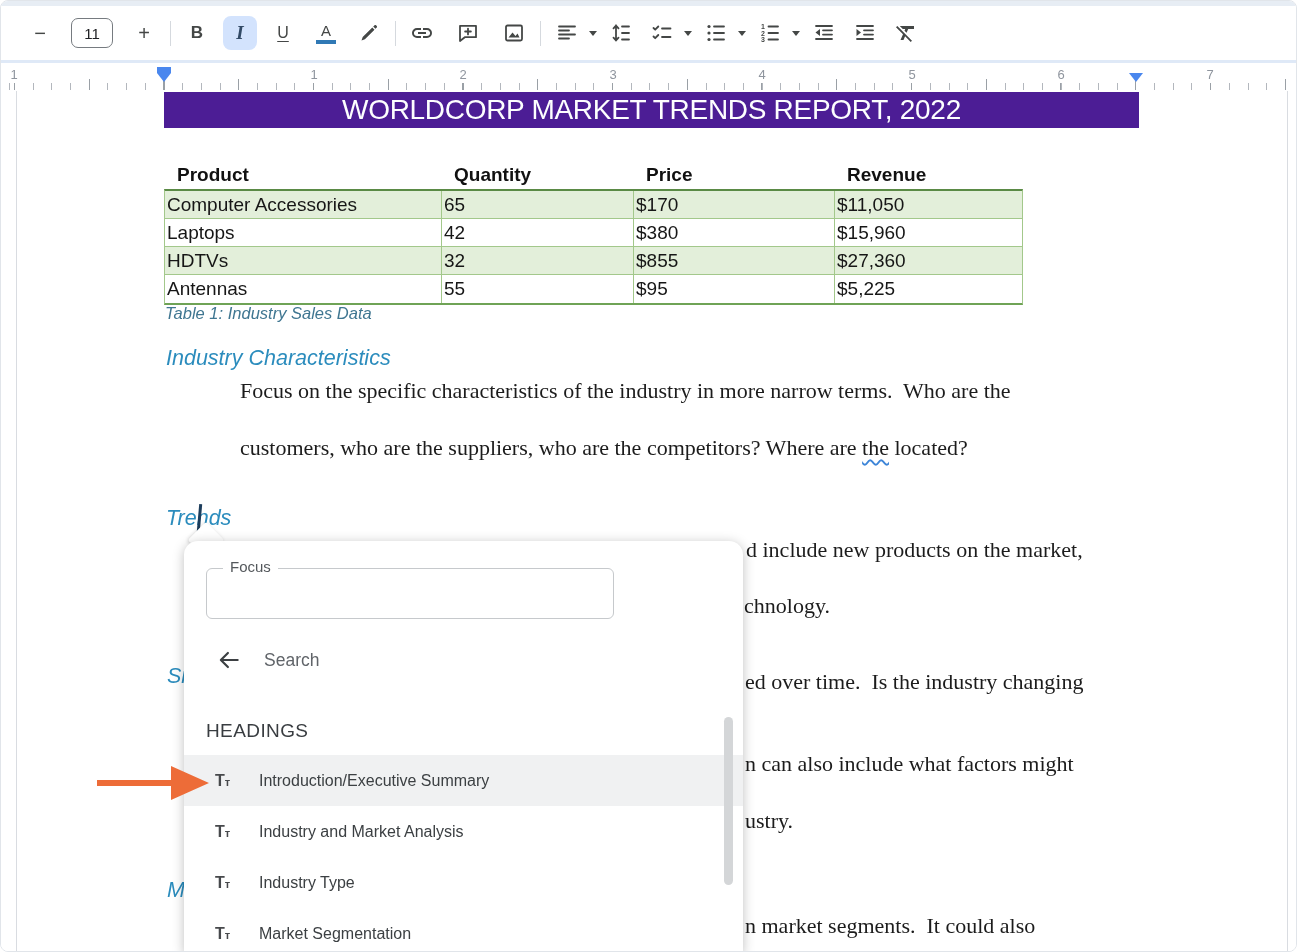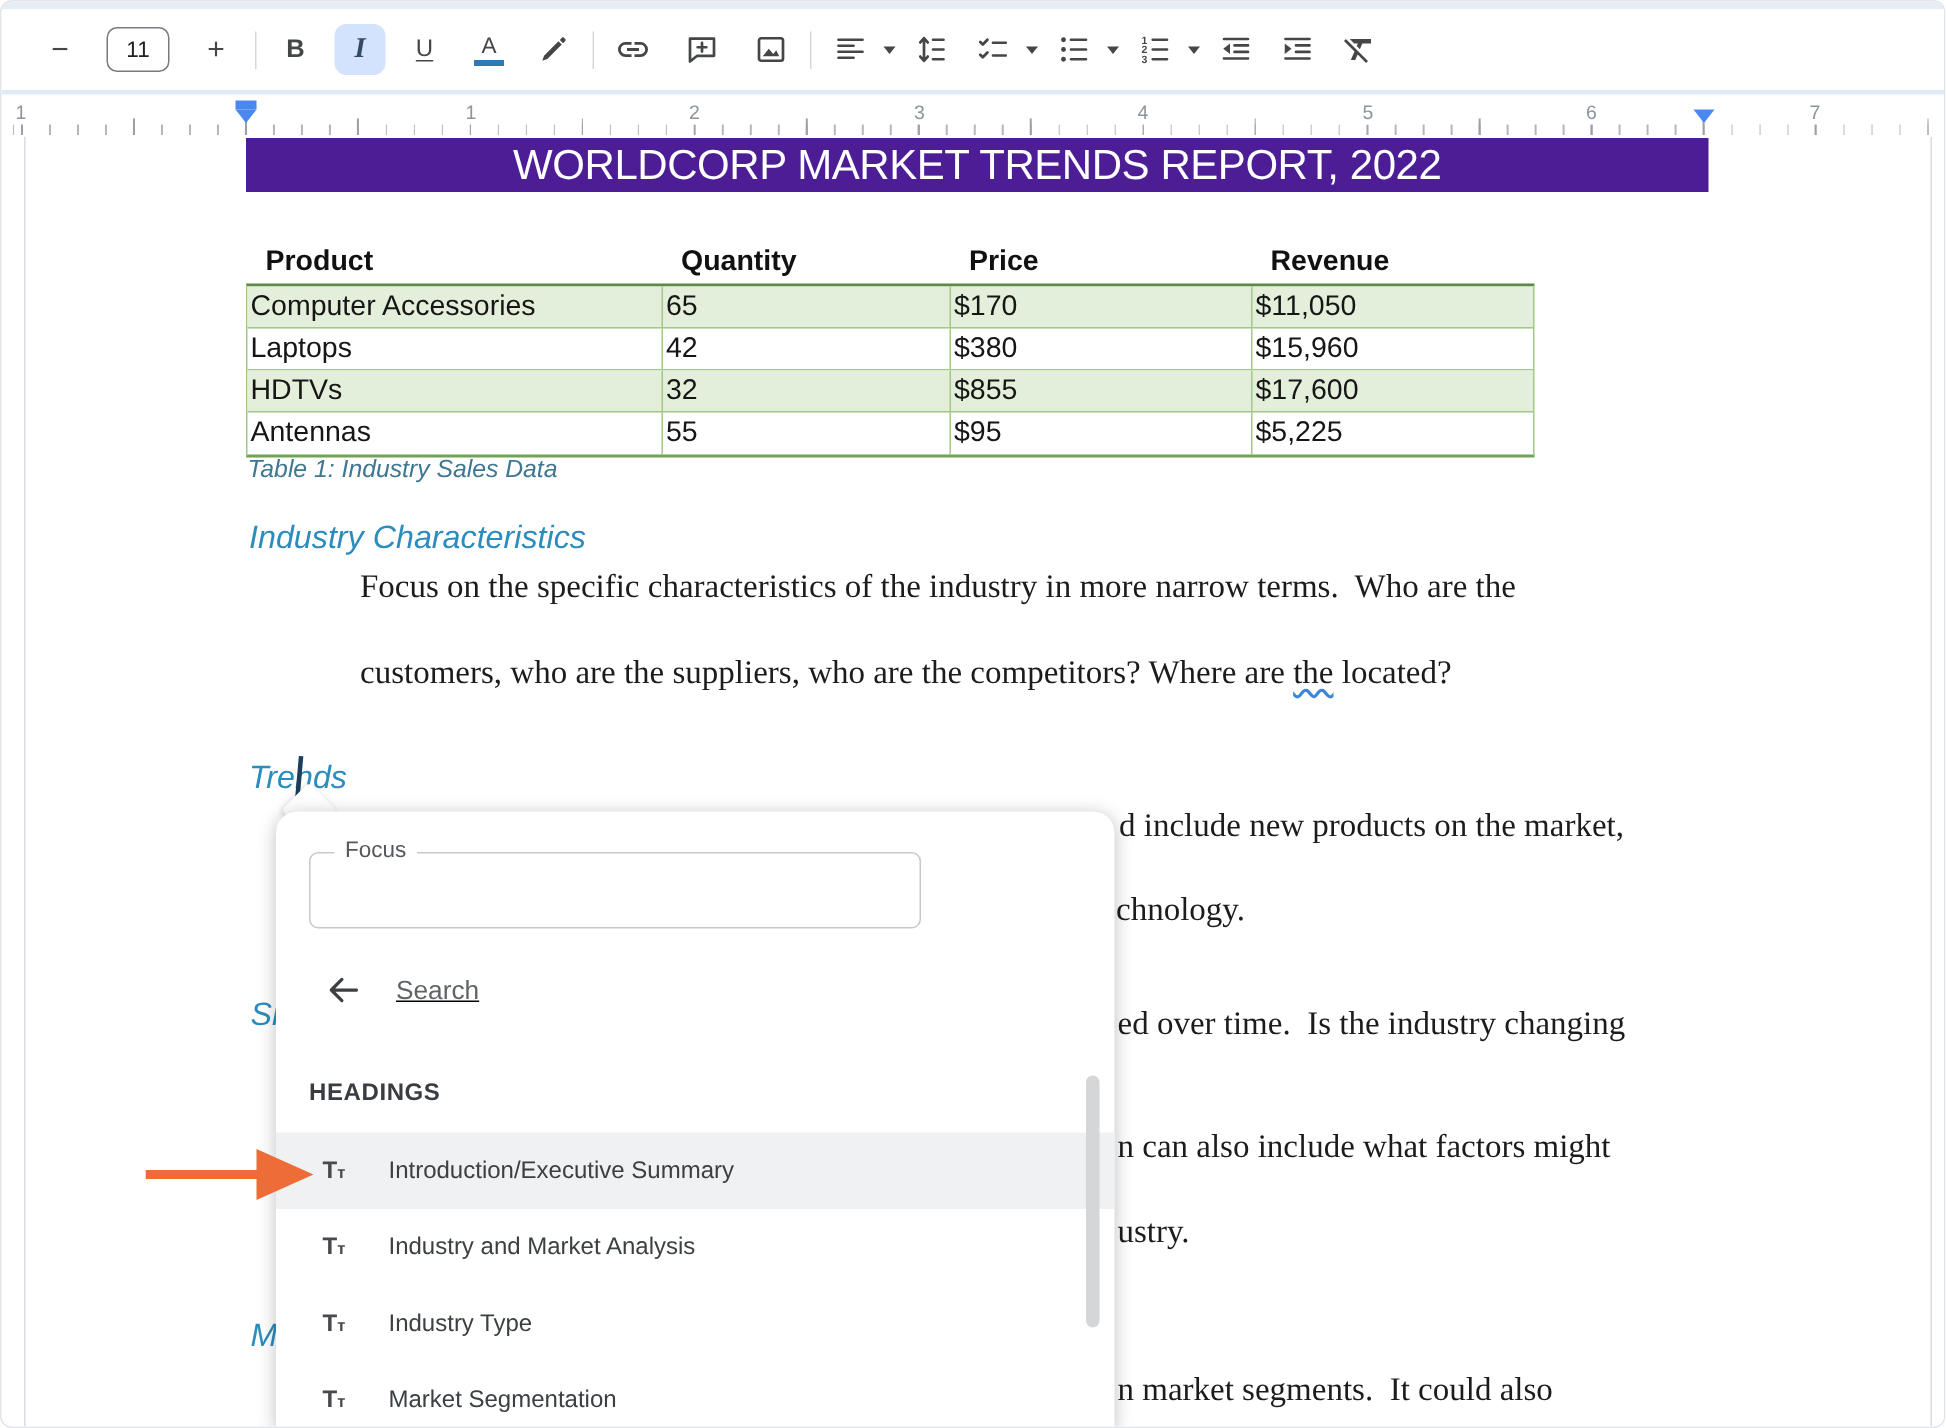--- a/index.html
+++ b/index.html
@@ -53,24 +53,24 @@
   .h-teal { position:absolute; font-style:italic; font-size:21.5px; color:#2b8cbd; }
   .serif-line { position:absolute; font-family:"Liberation Serif", serif; font-size:22px; color:#1c1c1c; white-space:pre; }
   .wavy { text-decoration:underline; text-decoration-style:wavy; text-decoration-color:#3d85d8; text-decoration-thickness:1.5px; text-underline-offset:4px; }
   .caret-bar { position:absolute; left:32px; top:-2px; width:2.5px; height:28px; background:#1c3d5c; transform:rotate(5deg); }
 
   
   .popup-tail { position:absolute; left:192px; top:436px; width:26px; height:26px; background:#fff; transform:rotate(45deg); border-radius:3px; box-shadow:0 1px 4px rgba(0,0,0,.18); z-index:9; }
   .popup { position:absolute; left:183px; top:450px; width:559px; height:412px; background:#fff; border-radius:14px 14px 0 0; box-shadow:0 2px 12px rgba(0,0,0,.25); z-index:10; }
   .mtf { position:absolute; left:22px; top:27px; width:408px; height:51px; border:1px solid #c6c9cc; border-radius:6px; cursor:text; }
   .mtf-label { position:absolute; left:39px; top:17px; background:#fff; padding:0 7px; font-size:15px; color:#54585c; z-index:11; }
-  .search-row { position:absolute; left:0; top:96px; width:100%; height:46px; display:flex; align-items:center; cursor:pointer;text-decoration:underline; }
+  .search-row { position:absolute; left:0; top:96px; width:100%; height:46px; display:flex; align-items:center; cursor:pointer; }
   .back-ic { margin-left:32px; flex:none; }
   .search-label { margin-left:22px; font-size:17.5px; color:#606469; }
-  .sec-label { position:absolute; left:22px; top:179px; font-size:16px; font-weight:700; letter-spacing:.4px; color:#393d41; }
+  .sec-label { position:absolute; left:22px; top:179px; font-size:19px; font-weight:400; letter-spacing:.4px; color:#393d41; }
   .items { position:absolute; left:0; top:214px; width:100%; }
   .item { height:51px; display:flex; align-items:center; padding-left:31px; cursor:pointer; }
   .item.hl { background:#f0f1f2; }
   .tt { width:27px; flex:none; color:#47494c; display:flex; align-items:baseline; }
   .tt-big { font-size:16px; font-weight:700; }
   .tt-small { font-size:11px; font-weight:700; }
   .item-label { margin-left:17px; font-size:16px; color:#3c4043; }
   .pop-scrollbar { position:absolute; right:10px; top:176px; width:9px; height:168px; border-radius:5px; background:#d4d6d8; cursor:grab; }
 
   .annot-arrow { position:absolute; left:96px; top:672px; z-index:20; pointer-events:none; }
@@ -250,21 +250,21 @@
       <div class="trow">
         <div>Laptops</div>
         <div>42</div>
         <div>$380</div>
         <div>$15,960</div>
       </div>
       <div class="trow green">
         <div>HDTVs</div>
         <div>32</div>
         <div>$855</div>
-        <div>$17,600</div>
+        <div>$27,360</div>
       </div>
       <div class="trow">
         <div>Antennas</div>
         <div>55</div>
         <div>$95</div>
         <div>$5,225</div>
       </div>
     </div>
 
     <div class="caption">Table 1: Industry Sales Data</div>

